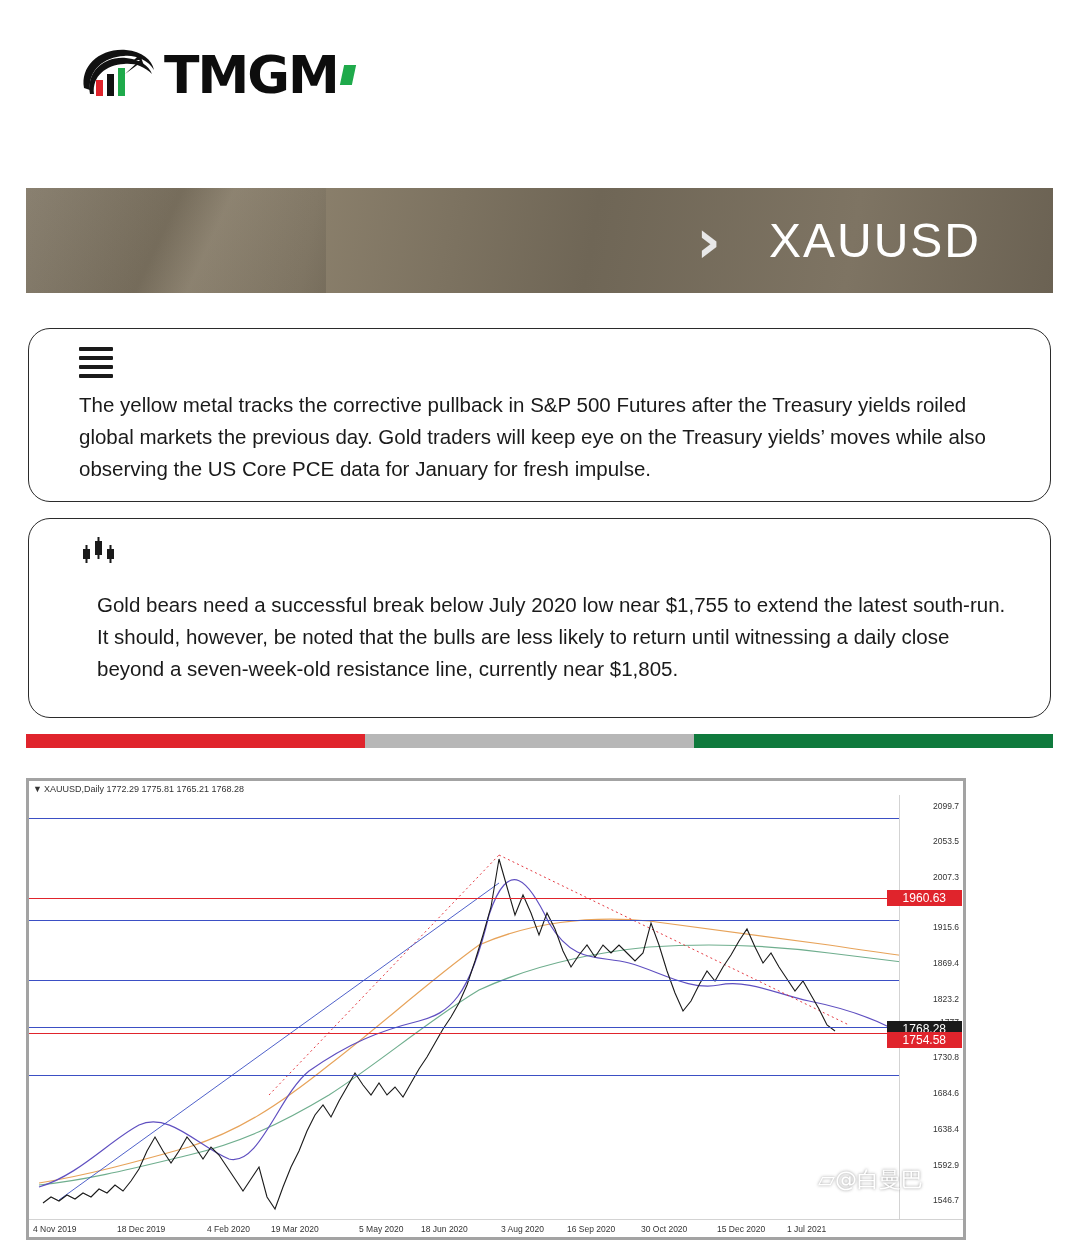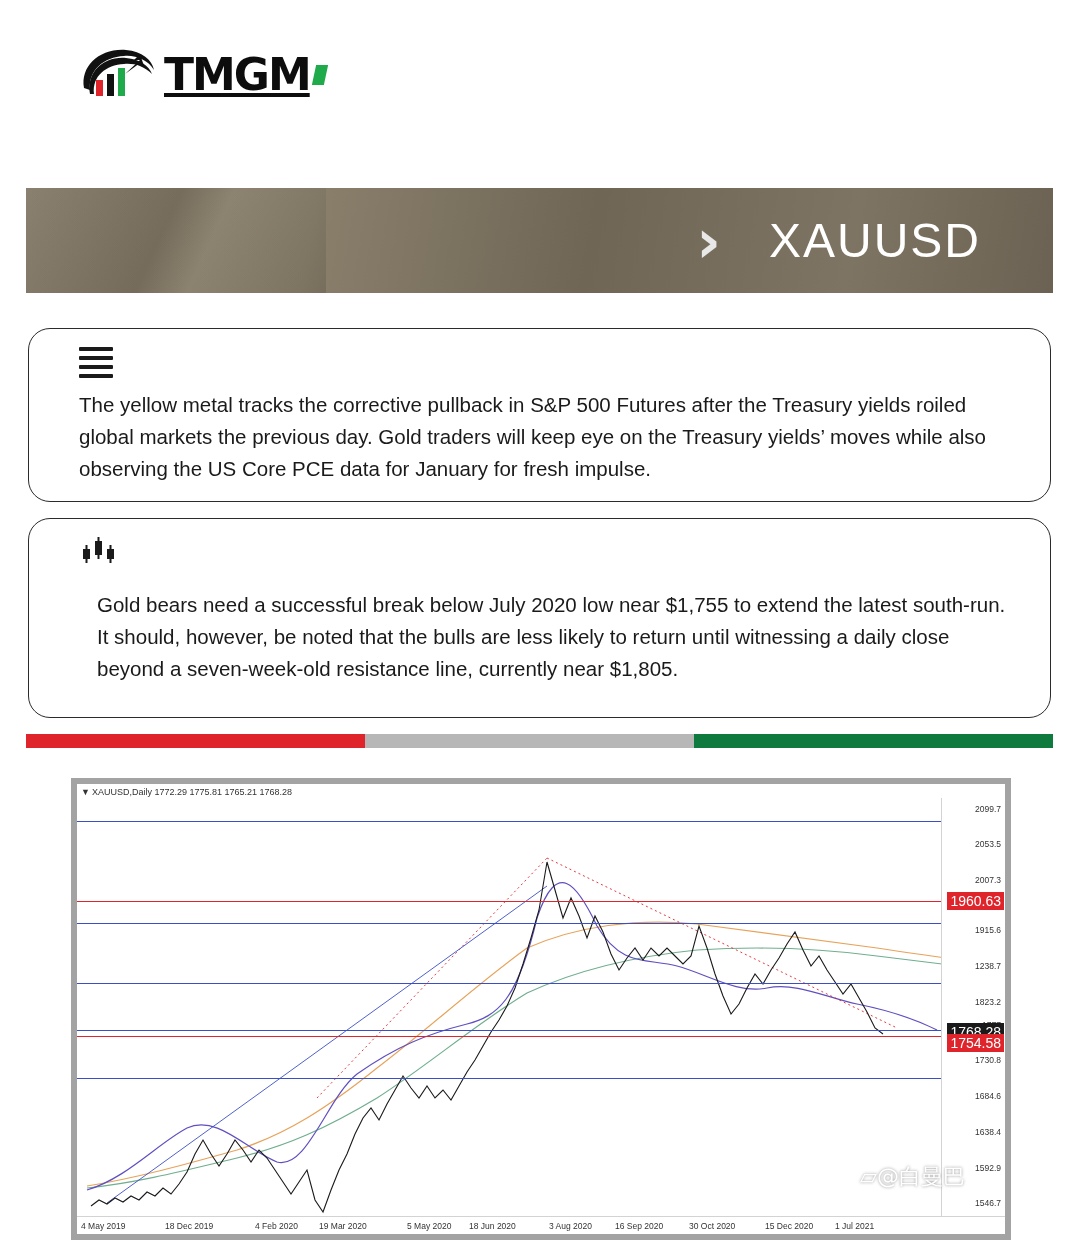--- a/index.html
+++ b/index.html
@@ -21,27 +21,26 @@
     position: absolute;
     left: 78px; top: 44px;
     display: flex; align-items: center;
   }
   .logo-mark {
     width: 80px; height: 62px;
     position: relative;
     margin-right: 6px;
   }
   .logo-text {
-    font-size: 44px;
+    font-size: 52px;
     font-weight: bold;
     letter-spacing: -2px;
     color: #0d0d0d;
     line-height: 1;
     font-family: "DejaVu Sans", sans-serif;
-    text-decoration: underline;
   }
   .logo-dot {
     display: inline-block;
     width: 12px; height: 20px;
     background: #1faa4b;
     margin-left: 4px;
     transform: skewX(-12deg);
     vertical-align: bottom;
   }
 
@@ -129,23 +128,22 @@
   .seg-red { background: #e0242c; }
   .seg-grey { background: #b7b7b7; }
   .seg-green { background: #0f7a3d; }
 
   
   .chart-wrap {
     position: absolute;
     left: 26px; top: 778px;
     width: 940px; height: 462px;
     background: #ffffff;
-    border: 6px solid #a3a3a3;
+    border: 3px solid #a3a3a3;
     overflow: hidden;
-    margin-left: 45px;
   }
   .chart-header {
     position: absolute;
     left: 4px; top: 3px;
     font-size: 9px;
     color: #333;
     white-space: nowrap;
   }
   .chart-header .caret { color: #333; margin-right: 2px; }
 
@@ -192,23 +190,23 @@
   .hline.red  { background: #e0242c; }
   .fib-label {
     position: absolute;
     font-size: 8px;
     color: #3b4fc4;
     transform: translateY(-50%);
   }
   .price-tag {
     position: absolute;
     right: 1px;
-    font-size: 14px;
+    font-size: 12px;
     color: #fff;
-    padding: 1px 3px;
+    padding: 1px 16px;
     transform: translateY(-50%);
     white-space: nowrap;
   }
   .tag-red { background: #e0242c; }
   .tag-dark { background: #1a1a1a; text-align: center; }
   .watermark {
     position: absolute;
     right: 40px; bottom: 42px;
     font-size: 22px;
     color: #ffffff;
@@ -311,34 +309,34 @@
       <div class="fib-label" style="right:2px; top:232px">50.0</div>
       <div class="fib-label" style="right:14px; top:280px">61.8</div>
     </div>
 
     <div class="axis-right">
       <div class="ytick" style="top:11px">2099.7</div>
       <div class="ytick" style="top:46px">2053.5</div>
       <div class="ytick" style="top:82px">2007.3</div>
       <div class="price-tag tag-red" style="top:103px">1960.63</div>
       <div class="ytick" style="top:132px">1915.6</div>
-      <div class="ytick" style="top:168px">1238.7</div>
+      <div class="ytick" style="top:168px">1869.4</div>
       <div class="ytick" style="top:204px">1823.2</div>
       <div class="ytick" style="top:227px">1777</div>
       <div class="price-tag tag-dark" style="top:234px">1768.28</div>
       <div class="price-tag tag-red" style="top:245px">1754.58</div>
       <div class="ytick" style="top:262px">1730.8</div>
       <div class="ytick" style="top:298px">1684.6</div>
       <div class="ytick" style="top:334px">1638.4</div>
       <div class="ytick" style="top:370px">1592.9</div>
       <div class="ytick" style="top:405px">1546.7</div>
     </div>
 
     <div class="axis-bottom">
-      <div class="xtick" style="left:4px">4 May 2019</div>
+      <div class="xtick" style="left:4px">4 Nov 2019</div>
       <div class="xtick" style="left:88px">18 Dec 2019</div>
       <div class="xtick" style="left:178px">4 Feb 2020</div>
       <div class="xtick" style="left:242px">19 Mar 2020</div>
       <div class="xtick" style="left:330px">5 May 2020</div>
       <div class="xtick" style="left:392px">18 Jun 2020</div>
       <div class="xtick" style="left:472px">3 Aug 2020</div>
       <div class="xtick" style="left:538px">16 Sep 2020</div>
       <div class="xtick" style="left:612px">30 Oct 2020</div>
       <div class="xtick" style="left:688px">15 Dec 2020</div>
       <div class="xtick" style="left:758px">1 Jul 2021</div>

